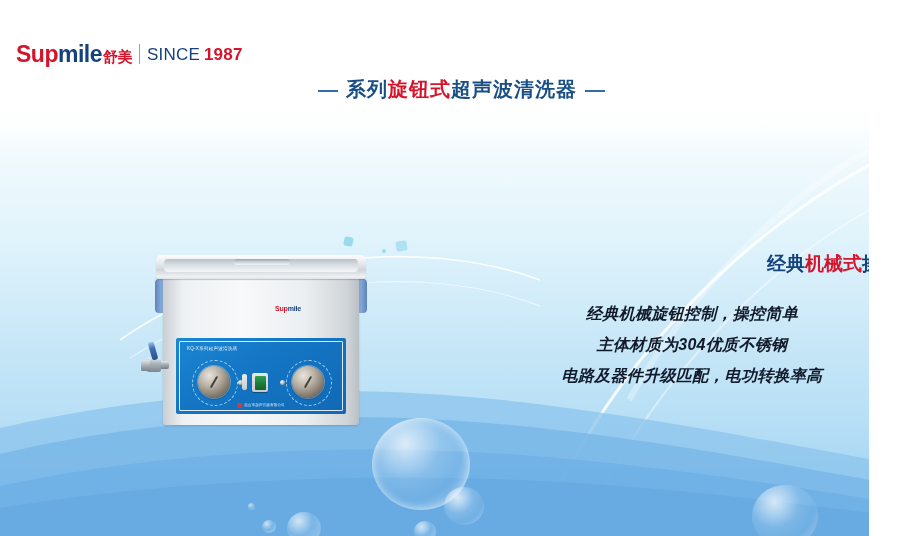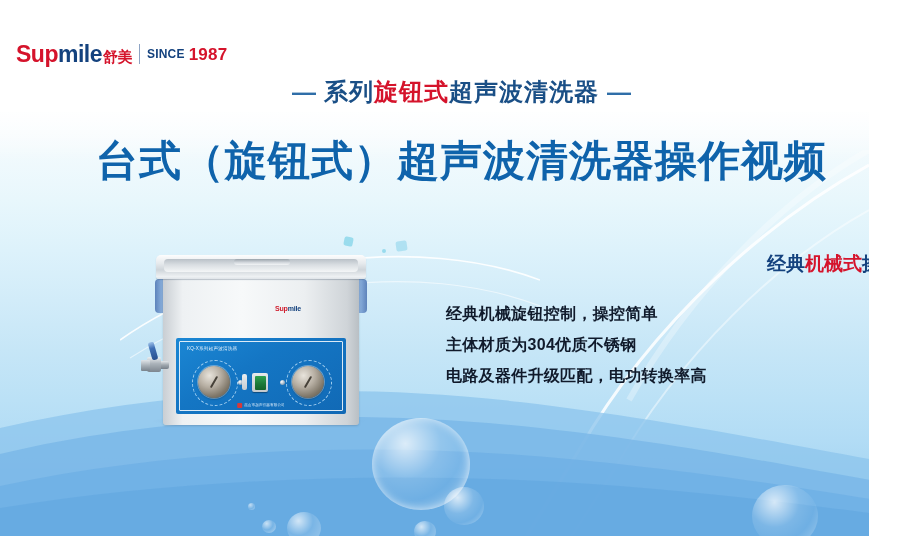--- a/index.html
+++ b/index.html
@@ -56,49 +56,49 @@
     font-family:"Liberation Sans",sans-serif;line-height:1;
   }
   .logo-cn{
     font-size:15px;font-weight:bold;color:#d5132b;margin-left:1px;
     letter-spacing:-.5px;line-height:1;position:relative;top:2px;
   }
   .logo-bar{
     width:1px;height:20px;background:#8ea4c4;margin:0 7px;
   }
   .logo-since{
-    font-size:12px;font-weight:bold;color:#14427e;letter-spacing:.2px;line-height:1;text-align:right;
+    font-size:17px;font-weight:normal;color:#14427e;letter-spacing:.2px;line-height:1;text-align:right;
   }
   .logo-year{
     font-size:17px;font-weight:bold;color:#d5132b;letter-spacing:.2px;margin-left:4px;line-height:1;
   }
 
   .subtitle{
     position:absolute;left:0;top:76px;width:923px;text-align:center;
-    font-size:24px;font-weight:bold;letter-spacing:1px;
+    font-size:20px;font-weight:bold;letter-spacing:1px;
     color:#1a4f86;white-space:nowrap;
   }
   .subtitle .dash{color:#2f6ea8;font-weight:bold;margin:0 8px;letter-spacing:0;}
   .subtitle .red{color:#d5132b;}
 
   .maintitle{
     position:absolute;left:0;top:133px;width:923px;text-align:center;
     font-size:42px;font-weight:bold;letter-spacing:1px;
     color:#0f63ab;white-space:nowrap;
   }
 
   
   .headline{
     position:absolute;left:500px;top:251px;width:400px;text-align:right;
     font-size:19px;font-weight:bold;color:#14427e;white-space:nowrap;
   }
   .headline .red{color:#d5132b;}
 
   .features{
-    position:absolute;left:446px;top:298px;width:450px;text-align:left;
+    position:absolute;left:467px;top:298px;width:450px;text-align:center;font-style:italic;
   }
   .feat{
     font-size:16px;font-weight:bold;color:#101a2b;
     line-height:31px;white-space:nowrap;letter-spacing:.3px;
   }
 
   
   .product{position:absolute;left:145px;top:243px;width:230px;height:185px;}
 
   .prod-shadow{
@@ -280,21 +280,20 @@
     <span class="logo-cn">舒美</span>
     <span class="logo-bar"></span>
     <span class="logo-since">SINCE</span>
     <span class="logo-year">1987</span>
   </div>
 
   <div class="subtitle">
     <span class="dash">—</span><span>系列</span><span class="red">旋钮式</span><span>超声波清洗器</span><span class="dash">—</span>
   </div>
 
-  <div class="maintitle">台式（旋钮式）超声波清洗器操作视频</div>
 
   <div class="headline">
     <span>经典</span><span class="red">机械式</span><span>操控</span>
   </div>
 
   <div class="features">
     <div class="feat">经典机械旋钮控制，操控简单</div>
     <div class="feat">主体材质为304优质不锈钢</div>
     <div class="feat">电路及器件升级匹配，电功转换率高</div>
   </div>

